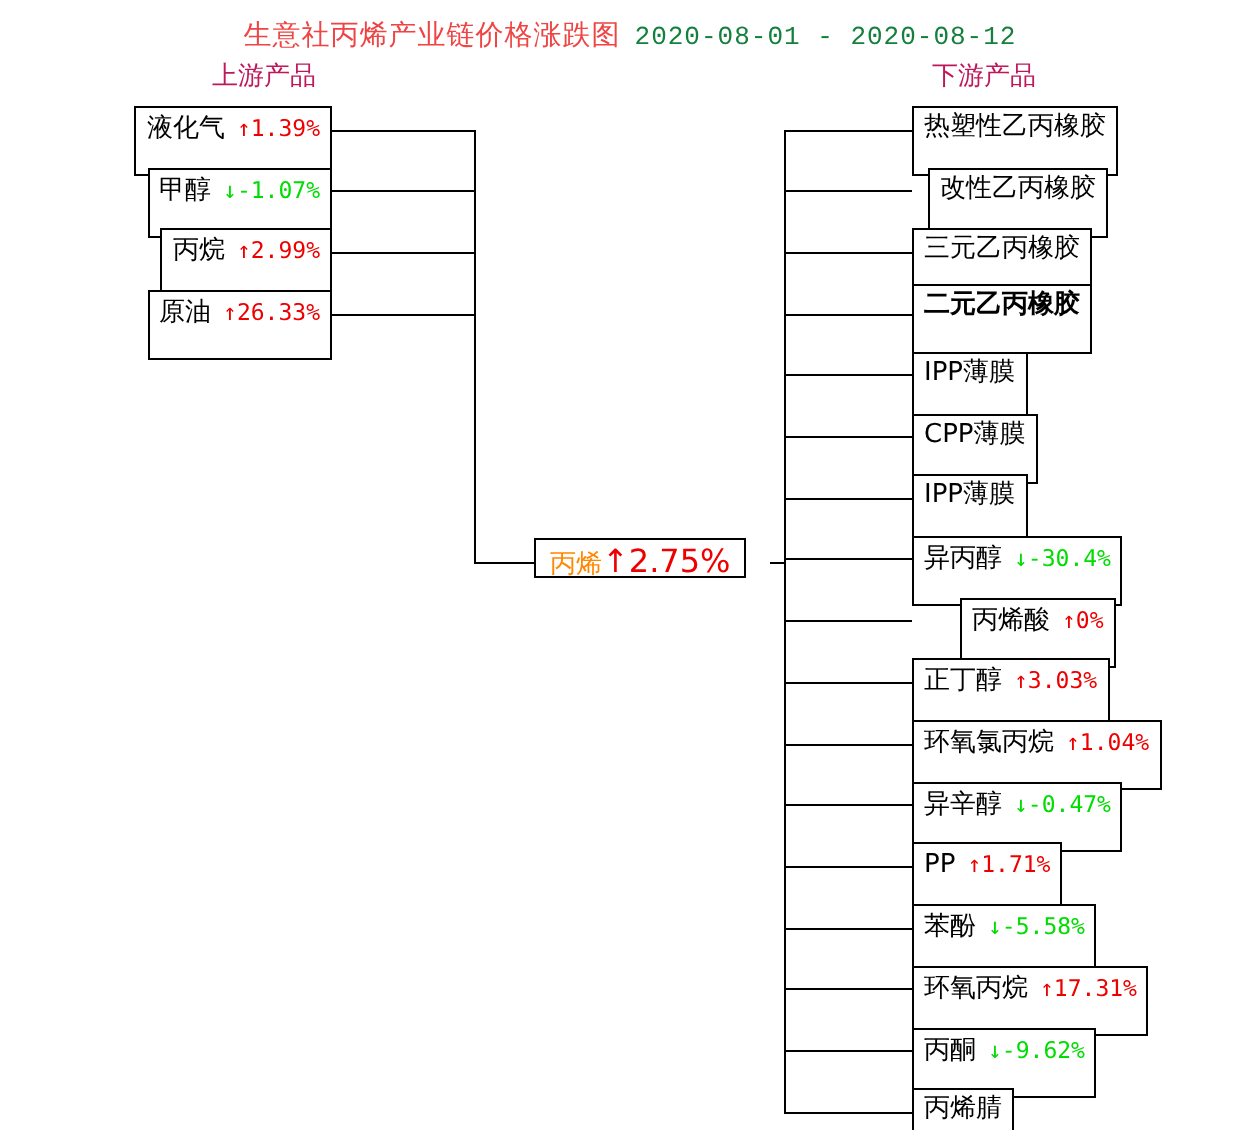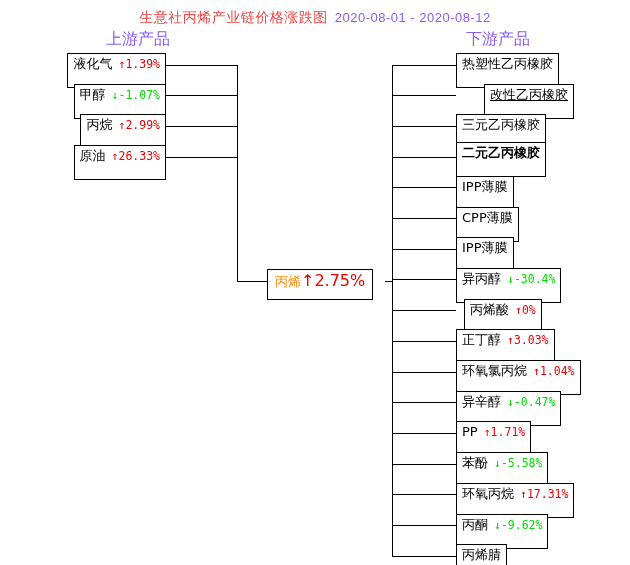--- a/index.html
+++ b/index.html
@@ -24,33 +24,33 @@
     text-align: center;
     white-space: nowrap;
   }
   #title-text {
     font-family: "DejaVu Sans", sans-serif;
     font-size: 14px;
     color: #ef4444;
     letter-spacing: 0.5px;
   }
   #title-range {
-    font-family: Liberation Sans, sans-serif;
+    font-family: Liberation Mono, monospace;
     font-size: 13px;
-    color: #8b5cf6;
+    color: #15803d;
     letter-spacing: 0.5px;
     margin-left: 7px;
   }
 
   
   .col-header {
     position: absolute;
     font-family: Liberation Sans, sans-serif;
-    font-size: 16px;
-    color: #8b5cf6;
+    font-size: 13px;
+    color: #be185d;
     white-space: nowrap;
   }
   #upstream-header { left: 106px; top: 29px; }
   #downstream-header { left: 466px; top: 29px; }
 
   
   .line-h {
     position: absolute;
     height: 0;
     border-top: 1.6px solid #000000;
@@ -90,21 +90,21 @@
   .pct.down { color: #00dd00; text-align: center; }
 
   
   #center-node {
     position: absolute;
     left: 267px;
     top: 269px;
     box-sizing: border-box;
     border: 1.6px solid #000000;
     background: #ffffff;
-    height: 31px;
+    height: 20px;
     line-height: 21px;
     padding: 0 7px;
     white-space: nowrap;
   }
   #center-node .nm { color: #ff8800; font-size: 13px; }
   #center-node .pct { color: #ee0000; }
 
   
   .up-node { text-align: left; }
 </style>
@@ -152,28 +152,28 @@
     <div class="node up-node" style="top: 114.4px; right: 464px;"><span class="nm">丙烷</span><span class="pct up">↑2.99%</span></div>
     <div class="node up-node" style="top: 145.1px; right: 464px;"><span class="nm">原油</span><span class="pct up">↑26.33%</span></div>
   </div>
 
 <div id="center-node">
   <span class="nm">丙烯</span><span class="pct">↑2.75%</span>
 </div>
 
 <div id="downstream-layer">
     <div class="node" style="top: 53px; left: 456px;"><span class="nm">热塑性乙丙橡胶</span></div>
-    <div class="node" style="top: 83.7px; left: 484px; text-decoration: underline;"><span class="nm">改性乙丙橡胶</span></div>
+    <div class="node" style="top: 83.7px; left: 464px;"><span class="nm">改性乙丙橡胶</span></div>
     <div class="node" style="top: 114.4px; left: 456px;"><span class="nm">三元乙丙橡胶</span></div>
     <div class="node" style="top: 142px; left: 456px; font-weight: bold;"><span class="nm">二元乙丙橡胶</span></div>
     <div class="node" style="top: 175.8px; left: 456px;"><span class="nm">IPP薄膜</span></div>
     <div class="node" style="top: 206.5px; left: 456px;"><span class="nm">CPP薄膜</span></div>
     <div class="node" style="top: 237.2px; left: 456px;"><span class="nm">IPP薄膜</span></div>
     <div class="node" style="top: 267.9px; left: 456px;"><span class="nm">异丙醇</span><span class="pct down">↓-30.4%</span></div>
-    <div class="node" style="top: 298.6px; left: 464px;"><span class="nm">丙烯酸</span><span class="pct up">↑0%</span></div>
+    <div class="node" style="top: 298.6px; left: 480px;"><span class="nm">丙烯酸</span><span class="pct up">↑0%</span></div>
     <div class="node" style="top: 329.3px; left: 456px;"><span class="nm">正丁醇</span><span class="pct up">↑3.03%</span></div>
     <div class="node" style="top: 360px; left: 456px;"><span class="nm">环氧氯丙烷</span><span class="pct up">↑1.04%</span></div>
     <div class="node" style="top: 390.7px; left: 456px;"><span class="nm">异辛醇</span><span class="pct down">↓-0.47%</span></div>
     <div class="node" style="top: 421.4px; left: 456px;"><span class="nm">PP</span><span class="pct up">↑1.71%</span></div>
     <div class="node" style="top: 452.1px; left: 456px;"><span class="nm">苯酚</span><span class="pct down">↓-5.58%</span></div>
     <div class="node" style="top: 482.8px; left: 456px;"><span class="nm">环氧丙烷</span><span class="pct up">↑17.31%</span></div>
     <div class="node" style="top: 513.5px; left: 456px;"><span class="nm">丙酮</span><span class="pct down">↓-9.62%</span></div>
     <div class="node" style="top: 544.2px; left: 456px;"><span class="nm">丙烯腈</span></div>
   </div>
 

